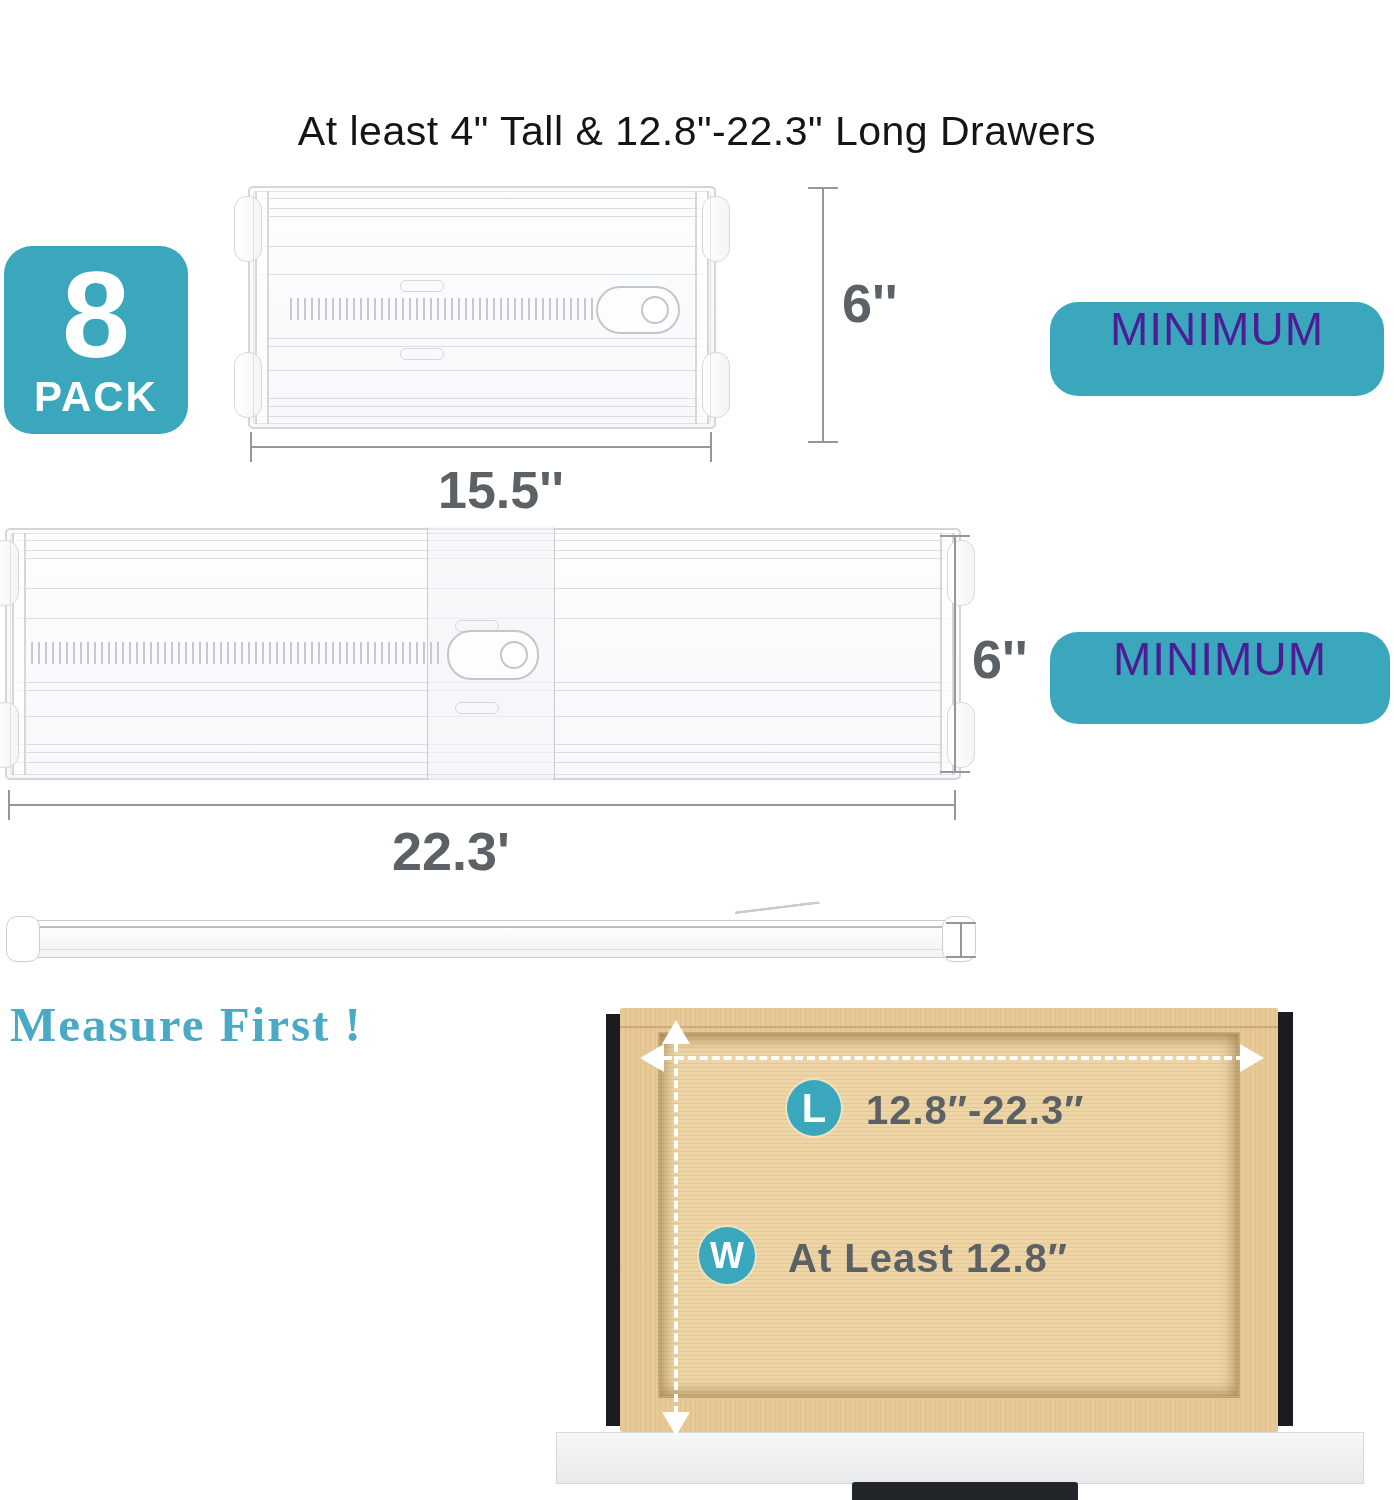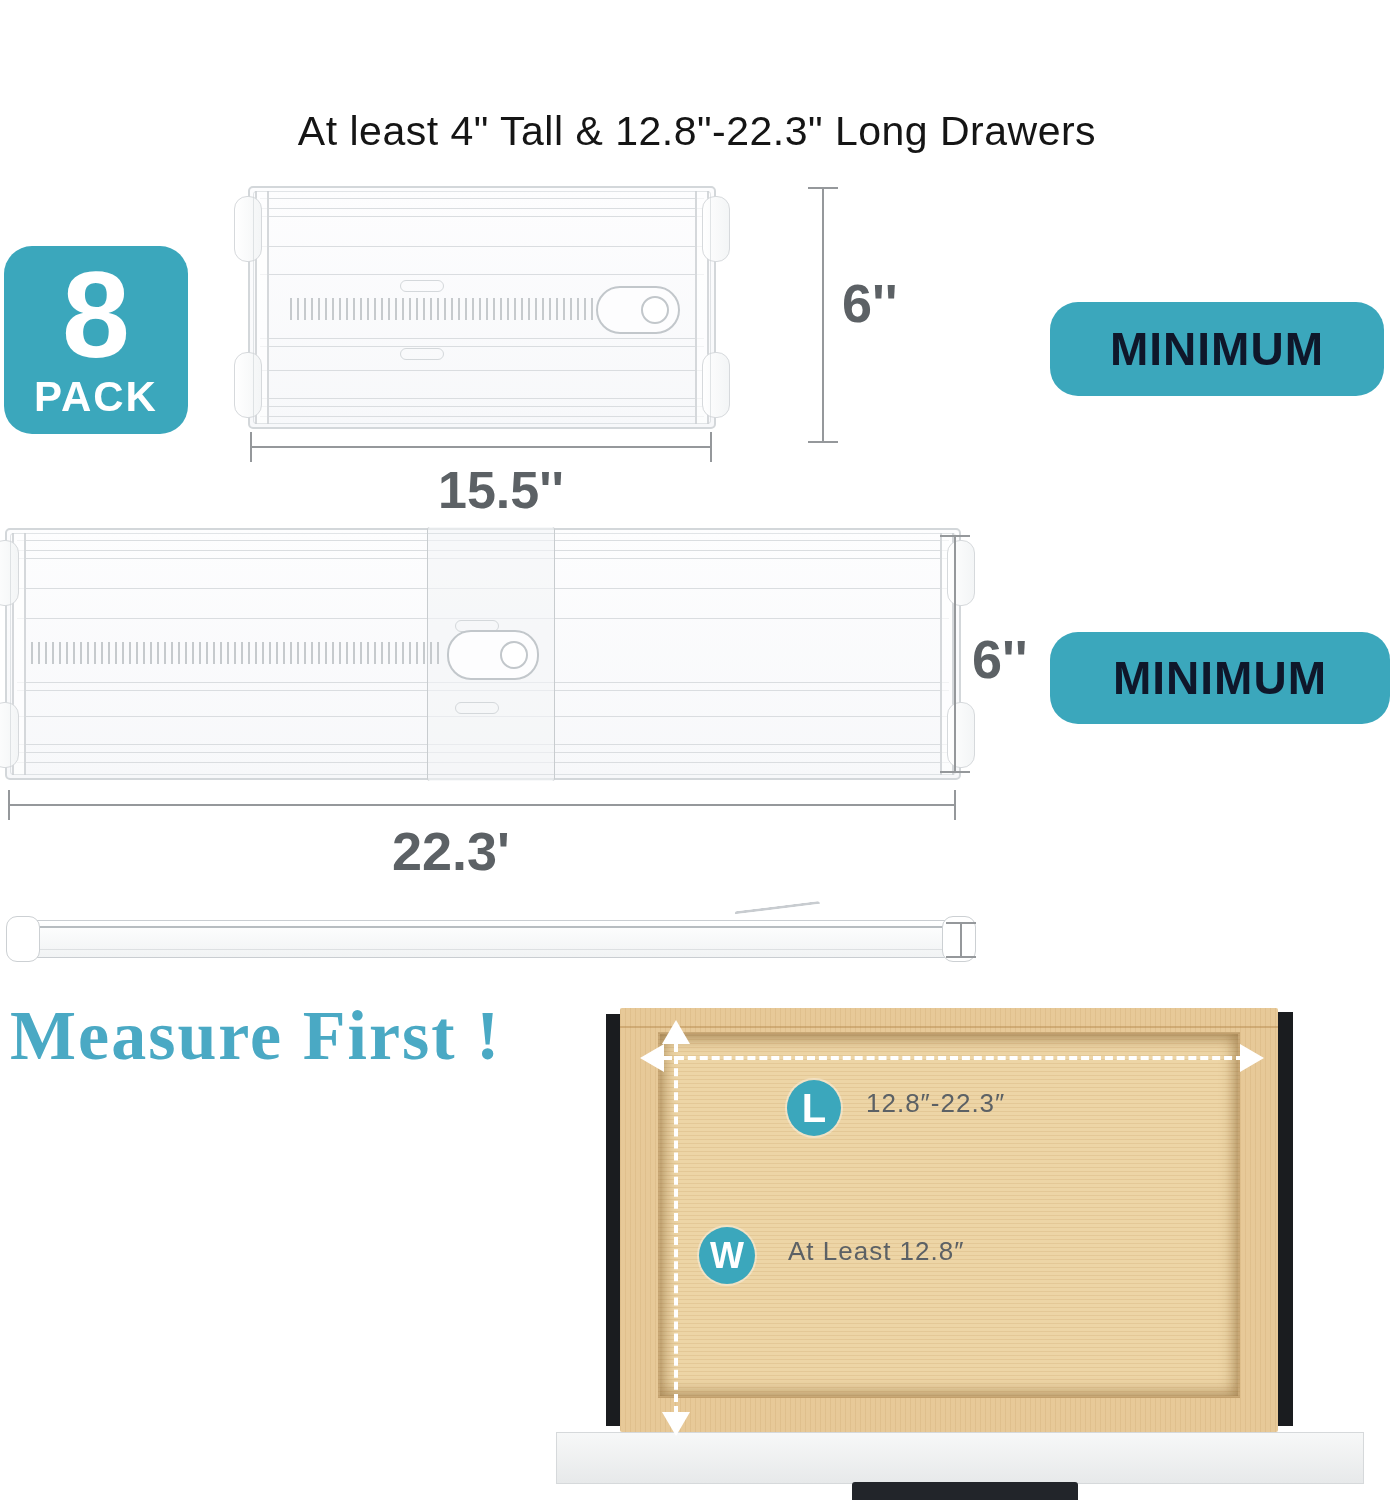--- a/index.html
+++ b/index.html
@@ -6,31 +6,31 @@
   .canvas{position:relative;width:1394px;height:1500px;background:#fff;overflow:hidden;
           font-family:"Liberation Sans",sans-serif;}
 
   
   .title{position:absolute;top:4px;left:0;right:0;text-align:center;
          font-family:"Liberation Serif",serif;font-weight:700;font-size:66px;
          letter-spacing:4px;word-spacing:16px;color:var(--heading);}
   .subtitle{position:absolute;top:108px;left:0;right:0;text-align:center;
             font-size:41px;color:#151515;letter-spacing:.5px;}
   .measure-heading{position:absolute;left:10px;top:996px;
-            font-family:"Liberation Serif",serif;font-weight:700;font-size:70px;
+            font-family:"Liberation Serif",serif;font-weight:700;font-size:49px;
             letter-spacing:2px;color:var(--heading);}
 
   
   .pack-badge{position:absolute;left:4px;top:246px;width:184px;height:188px;
               background:var(--accent);border-radius:28px;color:#fff;
               display:flex;flex-direction:column;align-items:center;justify-content:center;}
   .pack-number{font-size:122px;font-weight:700;line-height:.92;}
   .pack-word{font-size:42px;font-weight:700;letter-spacing:2px;margin-top:2px;}
-  .pill{position:absolute;background:var(--accent);border-radius:28px;color:#0f172a;
-        display:flex;align-items:center;justify-content:center;font-weight:700;}
+  .pill{position:absolute;background:var(--accent);border-radius:28px;color:#4c1d95;
+        display:flex;align-items:flex-start;justify-content:center;font-weight:400;}
   .pill-min{left:1050px;top:302px;width:334px;height:94px;font-size:46px;letter-spacing:1px;}
   .pill-max{left:1050px;top:632px;width:340px;height:92px;font-size:46px;letter-spacing:1px;}
   .pill-height{left:72px;top:1203px;width:402px;height:100px;font-size:58px;border-radius:26px;}
 
   
   .divider{position:absolute;background:linear-gradient(#fdfdfe,#f7f8fa);
            border:2px solid #d3d7da;border-radius:5px;}
   .divider::after{content:"";position:absolute;inset:3px;border:1px solid rgba(203,208,212,.55);
            border-radius:3px;pointer-events:none;}
   .hl{position:absolute;left:10px;right:10px;height:1px;background:#dadde0;display:block;}
@@ -85,21 +85,21 @@
   .dash-h{position:absolute;left:664px;top:1056px;width:580px;border-top:4px dashed #fff;}
   .dash-v{position:absolute;left:674px;top:1044px;height:370px;border-left:4px dashed #fff;}
   .arr{position:absolute;width:0;height:0;border-style:solid;}
   .arr-left{left:640px;top:1044px;border-width:14px 24px 14px 0;border-color:transparent #fff transparent transparent;}
   .arr-right{left:1240px;top:1044px;border-width:14px 0 14px 24px;border-color:transparent transparent transparent #fff;}
   .arr-up{left:662px;top:1020px;border-width:0 14px 24px 14px;border-color:transparent transparent #fff transparent;}
   .arr-down{left:662px;top:1412px;border-width:24px 14px 0 14px;border-color:#fff transparent transparent transparent;}
   .letter-circle{position:absolute;border-radius:50%;background:var(--accent);color:#fff;
         font-weight:700;display:flex;align-items:center;justify-content:center;
         box-shadow:0 0 0 2px rgba(255,255,255,.35);}
-  .drawer-dim-text{position:absolute;color:var(--label);font-weight:400;font-size:26px;letter-spacing:1px;}
+  .drawer-dim-text{position:absolute;color:var(--label);font-weight:700;font-size:40px;letter-spacing:1px;}
 </style>
 </head>
 <body>
 
 <div class="canvas">
 
   <div class="subtitle">At least 4" Tall &amp; 12.8"-22.3" Long Drawers</div>
 
   <div class="pack-badge">
     <div class="pack-number">8</div>

